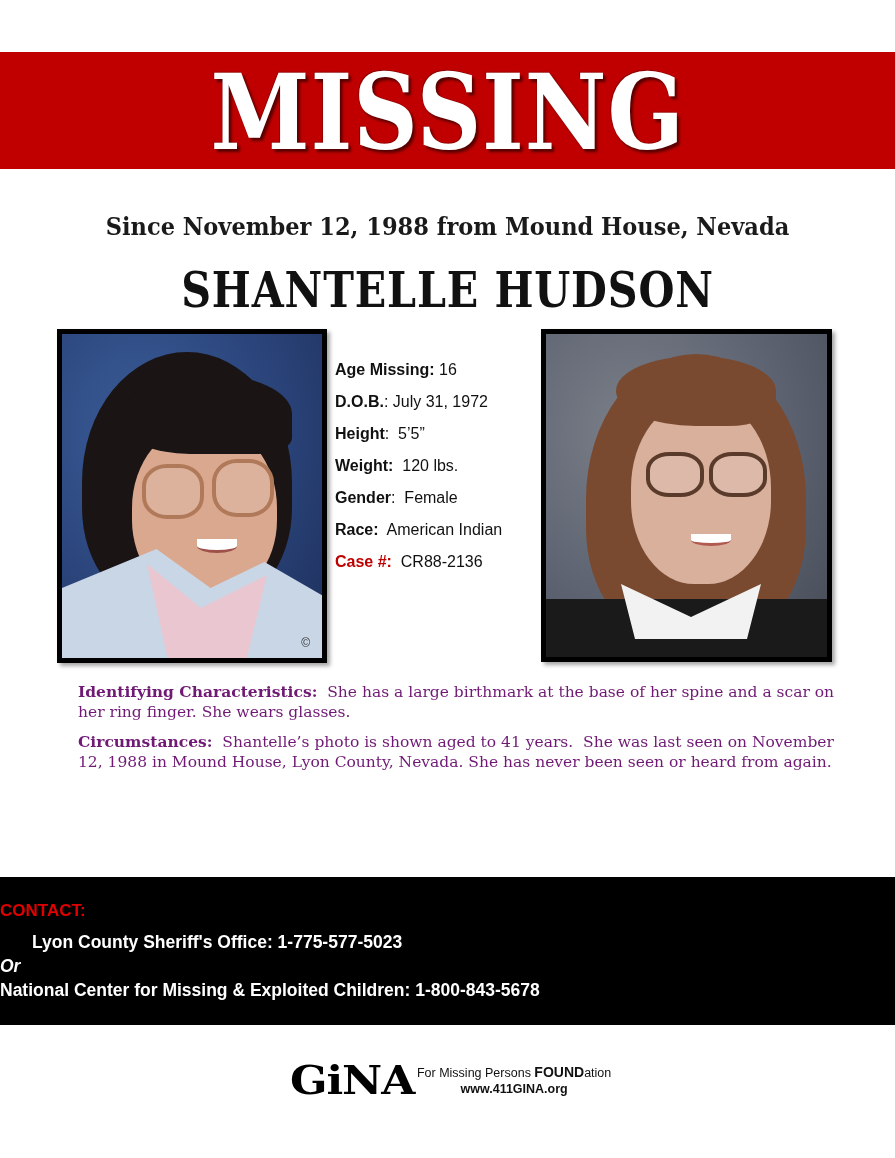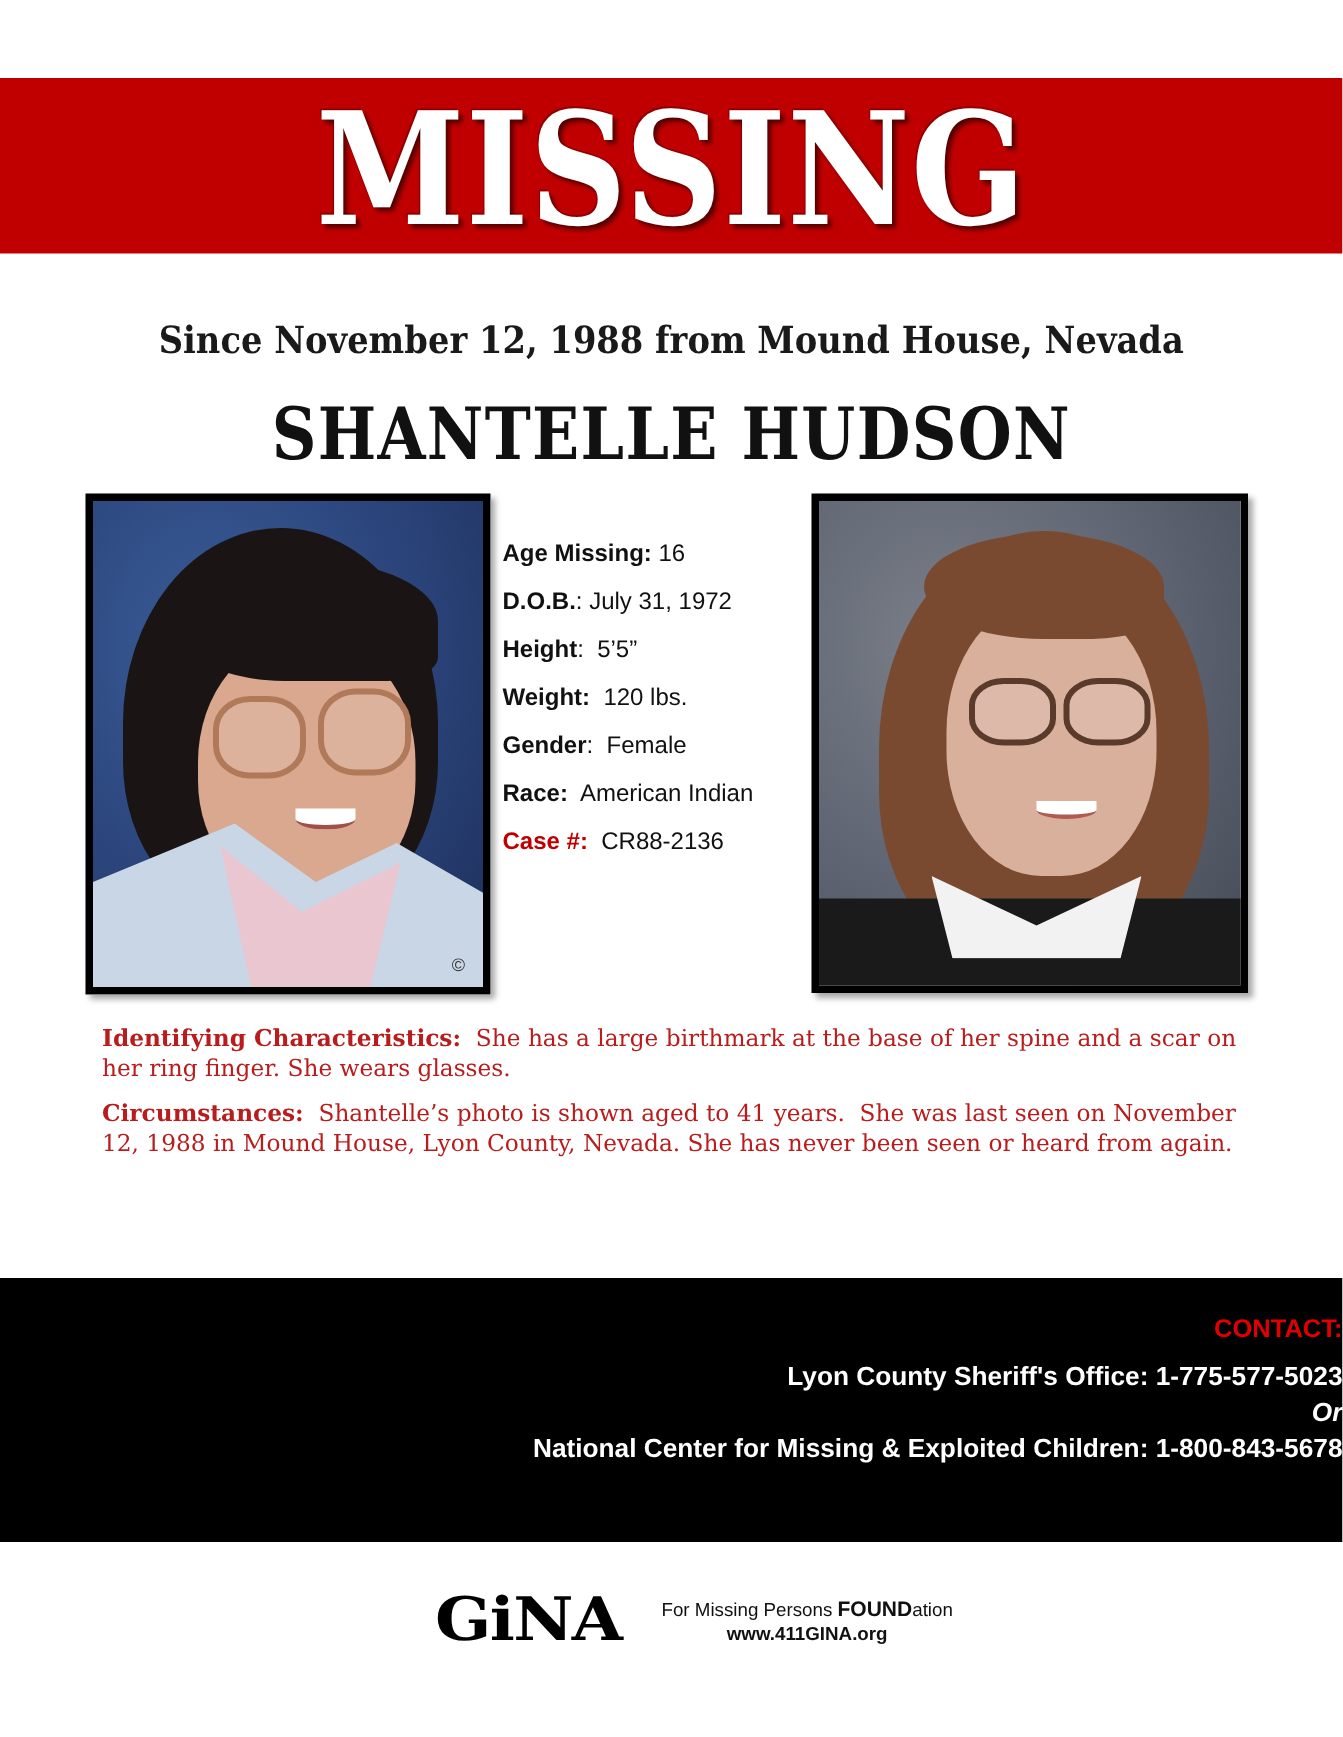--- a/index.html
+++ b/index.html
@@ -61,41 +61,41 @@
 
   .details {
     position: absolute; left: 335px; top: 360px; width: 200px;
     font-size: 16px; color: #111;
   }
   .detail-row { height: 32px; line-height: 20px; white-space: nowrap; }
   .detail-row .lbl { font-weight: bold; }
   .detail-row.case .lbl { color: #c00000; }
 
   .desc {
-    position: absolute; left: 68px; top: 682px; width: 770px;
+    position: absolute; left: 78px; top: 682px; width: 770px;
     font-family: "DejaVu Serif", "Liberation Serif", serif;
-    font-size: 15.5px; line-height: 20px; color: #b91c1c;
+    font-size: 15.5px; line-height: 20px; color: #701a75;
   }
   .desc p { margin-bottom: 10px; }
   .desc .lbl { font-weight: bold; }
 
   .contact {
-    position: absolute; left: 0; top: 852px; width: 895px; height: 176px;
-    background: #000; color: #fff; text-align: right;
+    position: absolute; left: 0; top: 877px; width: 895px; height: 148px;
+    background: #000; color: #fff; text-align: left;
     font-weight: bold;
   }
   .contact-title { position: absolute; top: 24px; width: 100%; color: #e00000; font-size: 17px; }
   .contact-line { position: absolute; width: 100%; font-size: 17.5px; }
   .contact-line.l1 { top: 55px; padding-left: 32px; }
   .contact-line.l2 { top: 79px; font-style: italic; }
   .contact-line.l3 { top: 103px; }
 
   .logo {
     position: absolute; left: 290px; top: 1058px; height: 44px;
-    display: flex; align-items: center; gap: 24px;
+    display: flex; align-items: center;
   }
   .logo-mark {
     font-family: "DejaVu Serif", "Liberation Serif", serif;
     font-weight: bold; font-size: 40px; color: #000;
     transform: scaleX(1.1); transform-origin: left center;
     letter-spacing: -1px; line-height: 1;
     margin-right: 14px;
   }
   .logo-text { font-size: 12.5px; line-height: 16px; text-align: center; color: #111; }
   .logo-text .found { font-weight: bold; font-size: 14px; text-align: right; }

